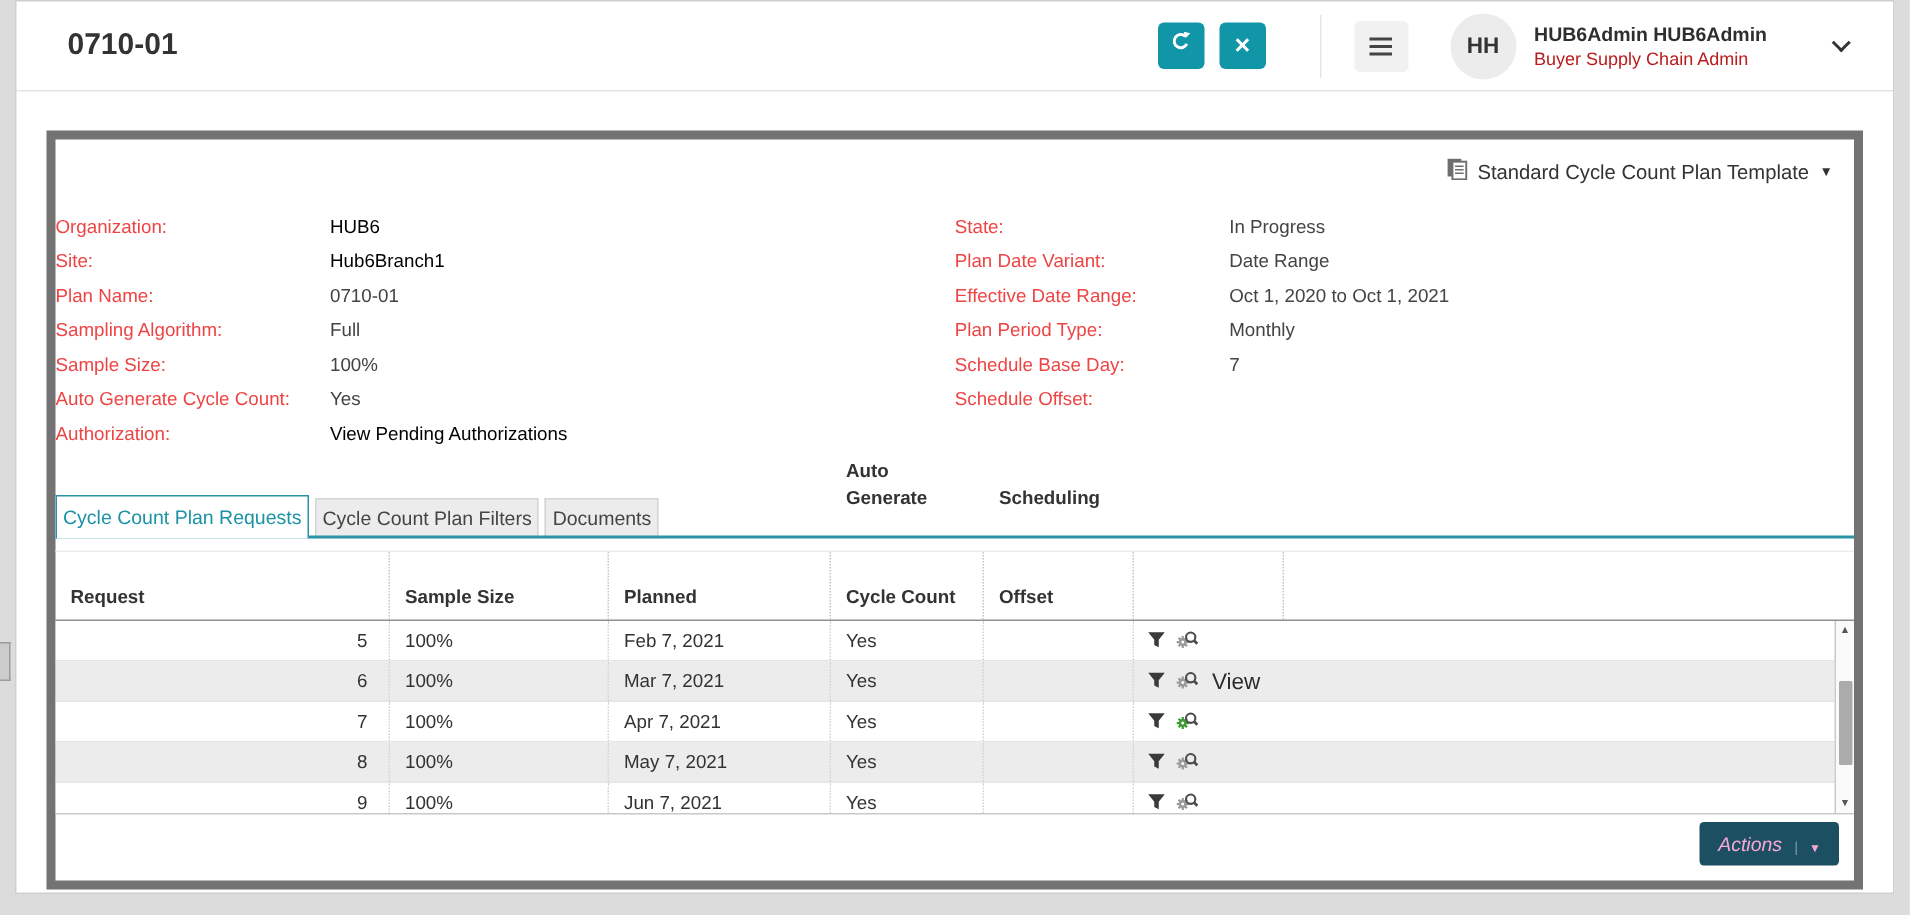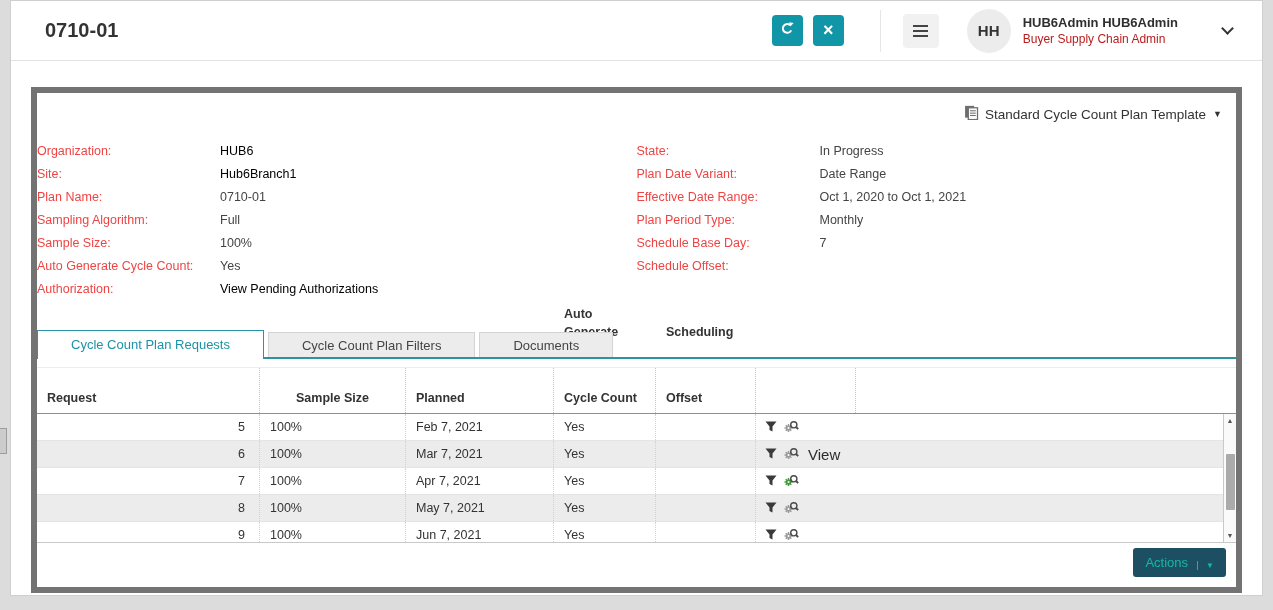--- a/index.html
+++ b/index.html
@@ -33,31 +33,31 @@
   .details { display:flex; margin-top:16px; font-size:12.5px; }
   .details .col { width:50%; }
   .detail-row { display:flex; height:23px; align-items:center; }
   .detail-label { flex:0 0 178px; text-align:left; font-weight:normal; color:#ef4444; }
   .detail-value { margin-left:5px; color:#444; }
   .lnk { color:#000000; cursor:pointer; }
 
   
   .tabs { display:flex; margin-top:30px; position:relative; align-items:flex-end; height:29px; }
   .tabs::after { content:""; position:absolute; left:0; right:0; bottom:0; height:2px; background:#2a93a5; z-index:1; }
-  .tab { height:27px; line-height:26px; padding:0 33px; font-size:13px; background:#ececec; border:1px solid #d4d4d4; border-bottom:none; margin-right:4px; color:#444; cursor:pointer; white-space:nowrap; }
+  .tab { height:27px; line-height:26px; padding:0 4px; font-size:13px; background:#ececec; border:1px solid #d4d4d4; border-bottom:none; margin-right:4px; color:#444; cursor:pointer; white-space:nowrap; }
   .tab.active { background:#fff; color:#1b93a4; border:1px solid #2a93a5; border-bottom:none; height:29px; line-height:28px; z-index:2; position:relative; }
 
   
   .grid { margin-top:8px; font-size:12.5px; color:#333; }
   .thead { display:flex; height:47px; border-top:1px solid #ededed; border-bottom:1px solid #8f8f8f; align-items:stretch; }
   .th { padding:4px 10px 6px 10px; font-weight:bold; display:flex; flex-direction:column; justify-content:flex-end;gap:48px; }
   .th span { display:block; line-height:1.45; }
   .th + .th { border-left:1px dotted #c3c3c3; }
   .c-request { width:222px; }
-  .c-sample  { width:146px;text-align:center; }
+  .c-sample  { width:146px; }
   .c-planned { width:148px; }
   .c-autogen { width:102px; }
   .c-sched   { width:100px; }
   .c-actions { width:100px; }
   .c-fill    { flex:1; border-left:1px dotted #c3c3c3; }
 
   .body-wrap { display:flex; height:129px; border-bottom:1px solid #c9c9c9; }
   .rows-vp { flex:1; overflow:hidden; }
   .tr { display:flex; height:27px; align-items:center; border-bottom:1px solid #e4e4e4; background:#fff; }
   .tr.alt { background:#ececec; }
@@ -68,21 +68,21 @@
   .row-icon { display:inline-flex; align-items:center; margin:0 3px; cursor:pointer; }
   .view-label { font-size:15px; color:#2b2b2b; margin-left:6px; cursor:pointer; }
 
   .vscroll { width:13px; border-left:1px solid #c9c9c9; background:#fafafa; display:flex; flex-direction:column; align-items:center; }
   .sarrow { height:13px; width:100%; text-align:center; font-size:7px; line-height:13px; color:#555; cursor:pointer; }
   .strack { flex:1; width:100%; display:flex; justify-content:center; }
   .sthumb { width:9px; height:56px; background:#ababab; margin-top:27px; border-radius:1px; cursor:pointer; }
 
   
   .card-footer { position:absolute; right:10px; bottom:10px; }
-  .actions-btn { background:#1d4f63; color:#14b8a6; font-size:13px; border:none; border-radius:3px; padding:7px 12px; display:flex; align-items:flex-end; cursor:pointer; font-family:"Liberation Sans", sans-serif; }
+  .actions-btn { background:#1d4f63; color:#f9a8d4; font-size:13px; border:none; border-radius:3px; padding:7px 12px; display:flex; align-items:flex-end; cursor:pointer; font-family:"Liberation Sans", sans-serif;font-style:italic; }
   .actions-btn .a-caret { font-size:8px; margin-left:9px; padding-left:8px; border-left:1px solid rgba(255,255,255,0.35); }
 
   .edge-handle { position:absolute; left:0; top:428px; width:7px; height:26px; background:#cccccc; border:1px solid #9d9d9d; border-left:none; cursor:pointer; }
 </style>
 </head>
 <body>
 
 <div class="panel">
 
   <div class="topbar">

